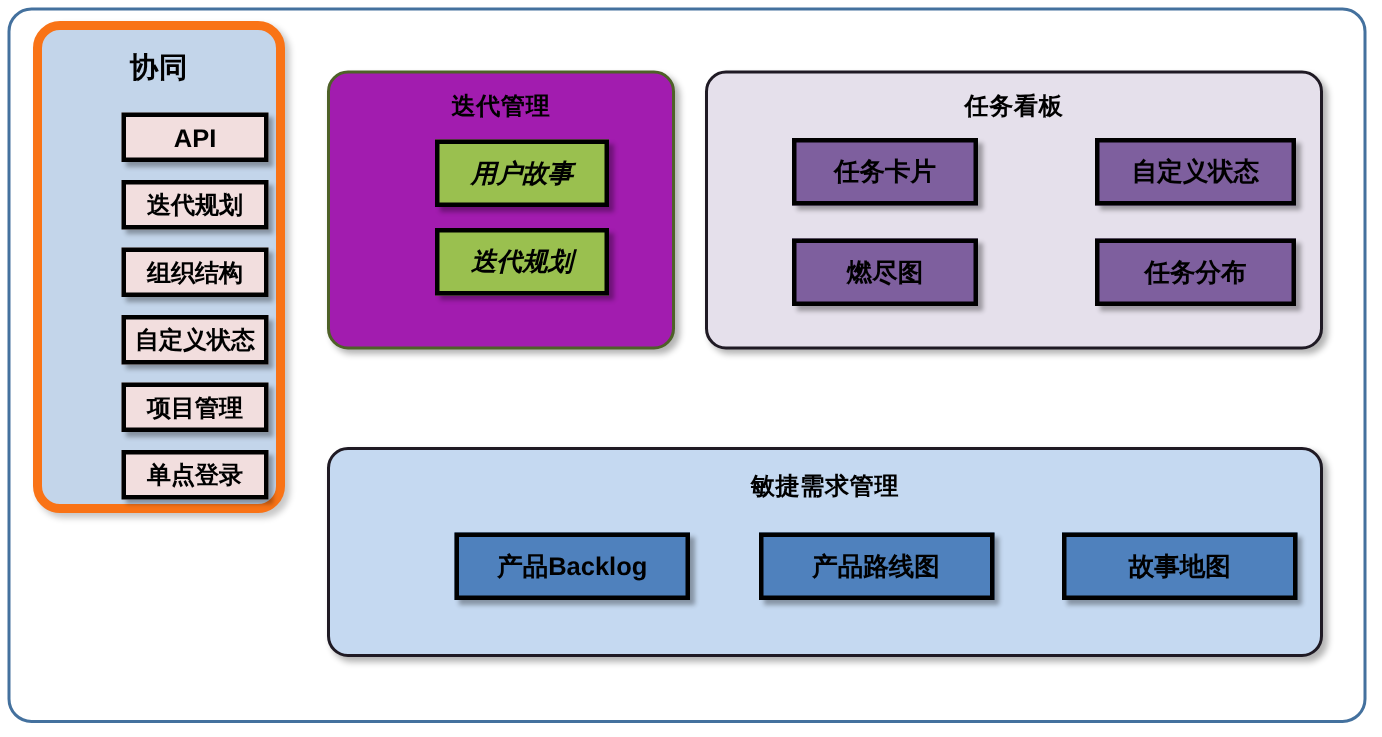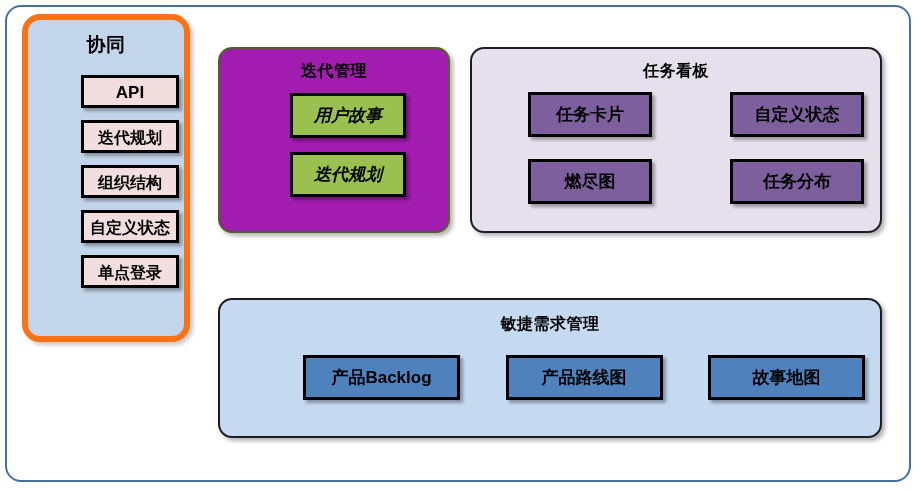--- a/index.html
+++ b/index.html
@@ -186,20 +186,21 @@
 
   <div class="outer-frame"></div>
 
   <div class="panel sidebar">
     <div class="panel-title">协同</div>
     <div class="sidebar-list">
       <div class="chip chip-pink api">API</div>
       <div class="chip chip-pink">迭代规划</div>
       <div class="chip chip-pink">组织结构</div>
       <div class="chip chip-pink">自定义状态</div>
+      <div class="chip chip-pink">项目管理</div>
       <div class="chip chip-pink">单点登录</div>
     </div>
   </div>
 
   <div class="panel panel-green">
     <div class="panel-title">迭代管理</div>
     <div class="green-list">
       <div class="chip chip-green">用户故事</div>
       <div class="chip chip-green">迭代规划</div>
     </div>

